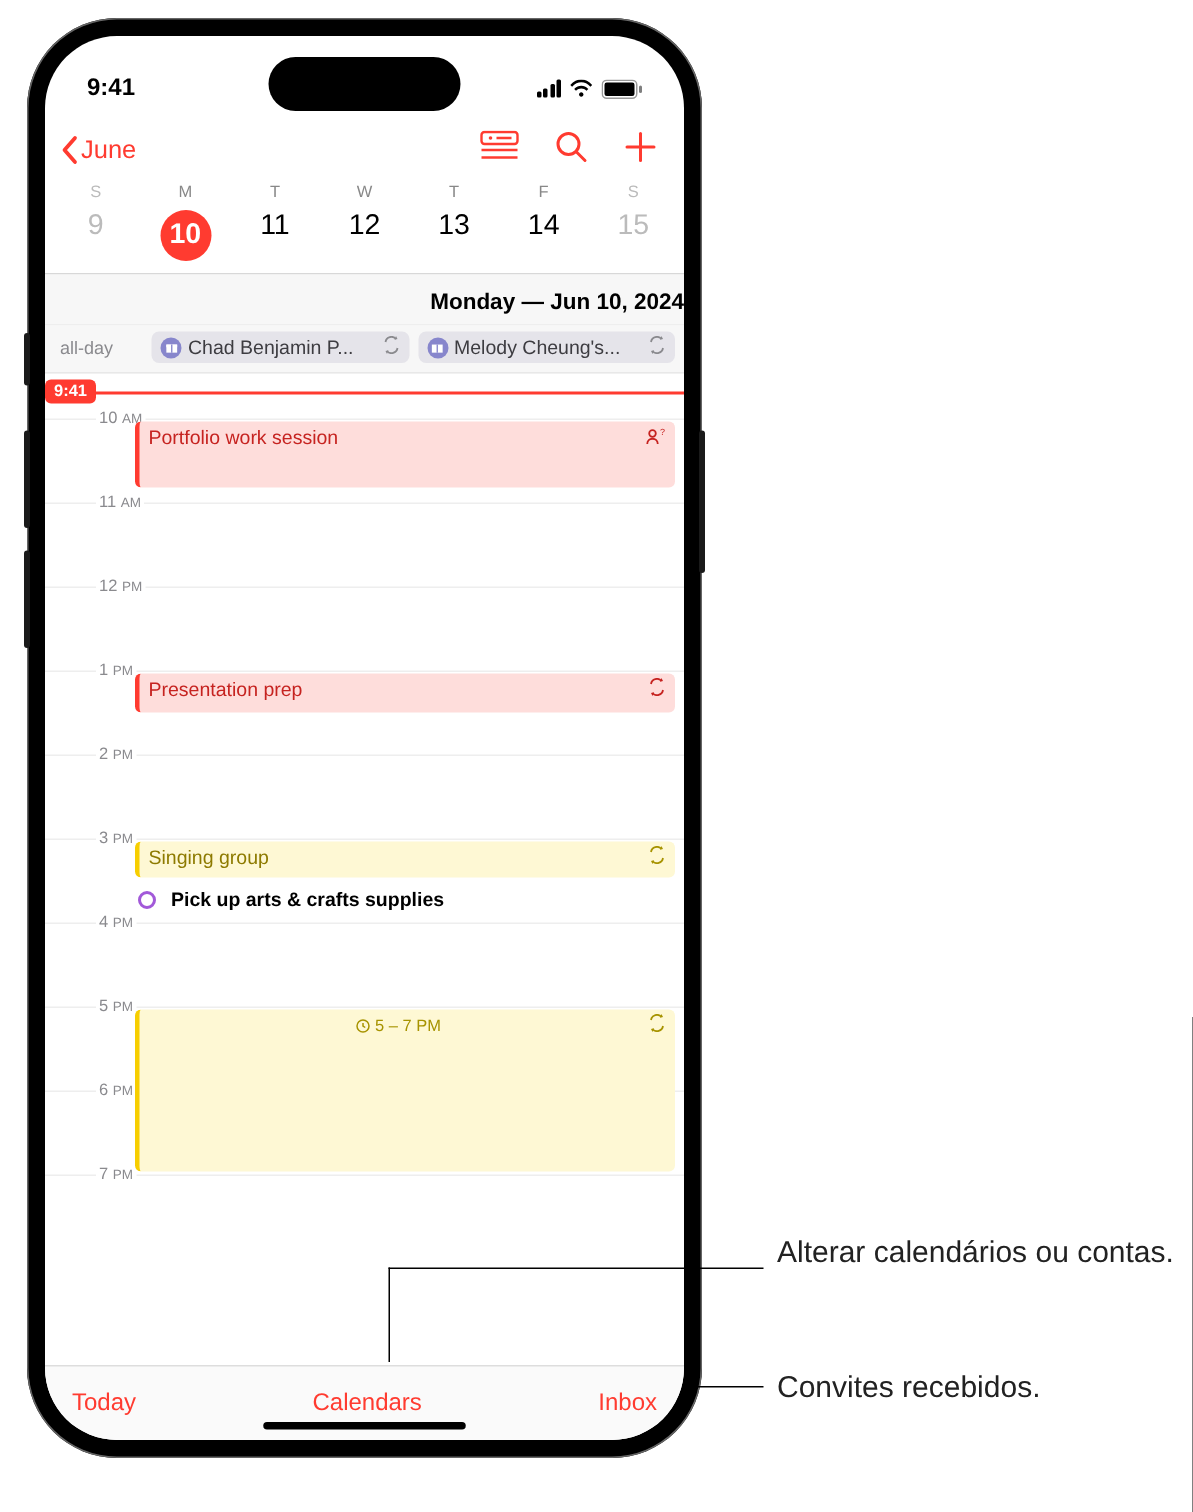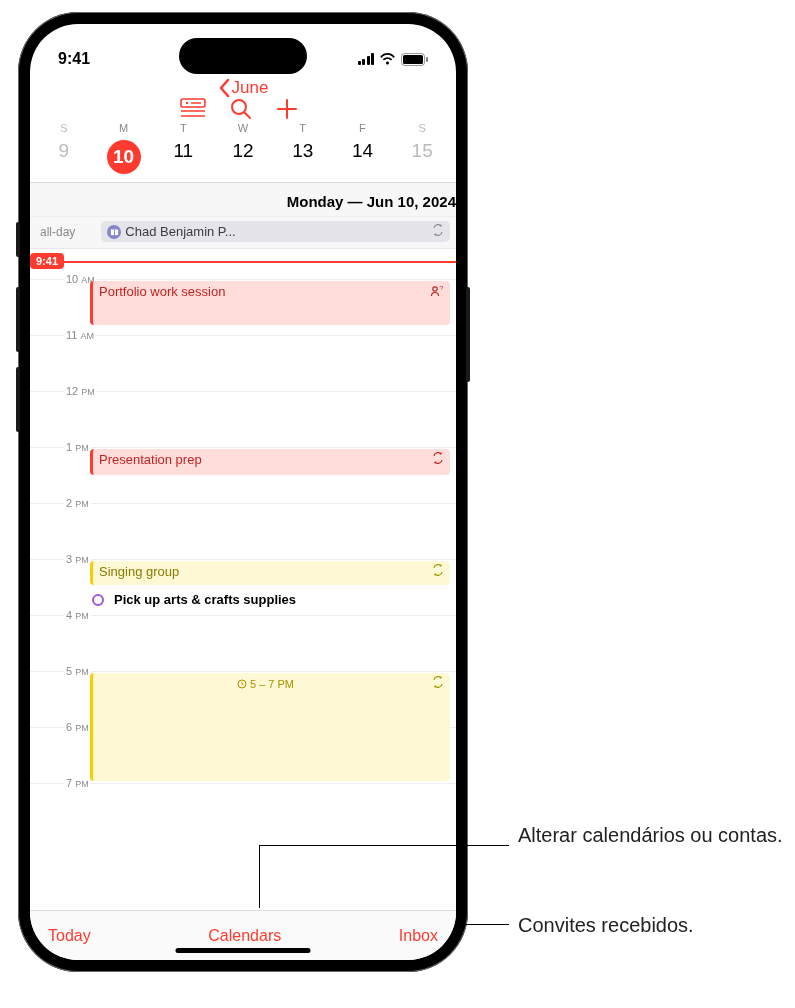--- a/index.html
+++ b/index.html
@@ -76,21 +76,20 @@
   .signal-bars span:nth-child(2){height:6px;}
   .signal-bars span:nth-child(3){height:9px;}
   .signal-bars span:nth-child(4){height:12px;}
   .wifi-icon svg, .battery-icon svg { display:block; }
   .nav-bar {
     height: 44px;
     display: flex;
     align-items: center;
     padding: 0 10px;
     justify-content: space-between;
-    flex-direction: column;
   }
   .nav-back {
     display:flex; align-items:center;
     color: #ff3b30;
     font-size: 17px;
   }
   .nav-back svg { margin-right: 2px;}
   .nav-actions { display:flex; gap:24px; padding-right:8px;}
   .nav-actions > * { color:#ff3b30; }
   .week-header {
@@ -364,20 +363,35 @@
             </svg>
         </span>
         <span class="pill-text">Chad Benjamin P...</span>
         <span class="repeat-icon">
           <svg width="12" height="12" viewBox="0 0 12 12">
               <path d="M2 4a4 4 0 0 1 7-2M10 8a4 4 0 0 1-7 2" fill="none" stroke="#8a8a8e" stroke-width="1.2"></path>
               <path d="M9 0l1 2-2 .5z M3 12l-1-2 2-.5z" fill="#8a8a8e"></path>
             </svg>
         </span>
       </div>
+      <div class="pill">
+        <span class="gift-icon">
+          <svg width="9" height="9" viewBox="0 0 10 10">
+              <rect x="1" y="3" width="8" height="6" fill="#fff"></rect>
+              <line x1="5" y1="3" x2="5" y2="9" stroke="#8786cc"></line>
+            </svg>
+        </span>
+        <span class="pill-text">Melody Cheung's...</span>
+        <span class="repeat-icon">
+          <svg width="12" height="12" viewBox="0 0 12 12">
+              <path d="M2 4a4 4 0 0 1 7-2M10 8a4 4 0 0 1-7 2" fill="none" stroke="#8a8a8e" stroke-width="1.2"></path>
+              <path d="M9 0l1 2-2 .5z M3 12l-1-2 2-.5z" fill="#8a8a8e"></path>
+            </svg>
+        </span>
+      </div>
     </div>
 
     <div class="timeline">
 
       <div class="hour-row" style="top:30px">
           <span class="hour-label"><span>10</span> <span class="ampm">AM</span></span>
         </div>
       <div class="hour-row" style="top:86px">
           <span class="hour-label"><span>11</span> <span class="ampm">AM</span></span>
         </div>

